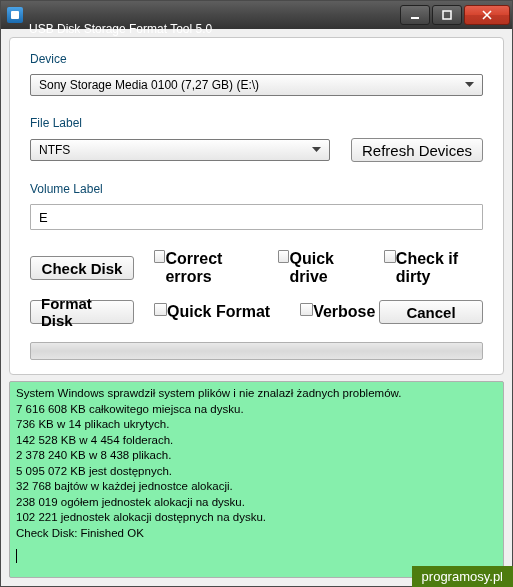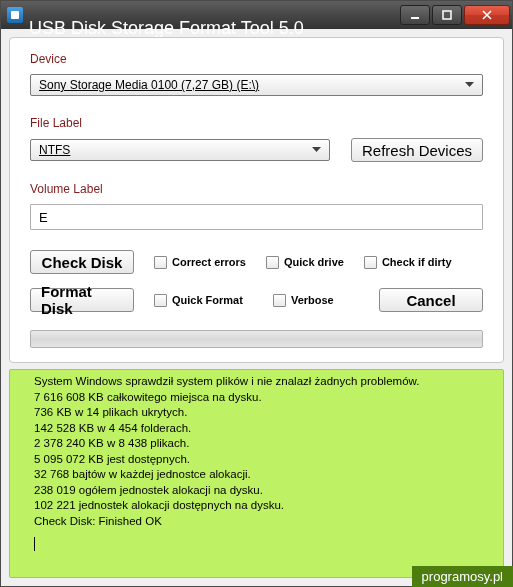--- a/index.html
+++ b/index.html
@@ -34,21 +34,21 @@
   margin-right: 6px;
   position: relative;
 }
 .app-icon::after {
   content: "";
   position: absolute;
   top: 4px; left: 4px; right: 4px; bottom: 4px;
   background: #fff;
   border-radius: 1px;
 }
-.title-text { flex: 1; font-size: 18px; margin-top: 27px; }
+.title-text { flex: 1; font-size: 12px; margin-top: 27px; }
 .win-btns { display: flex; gap: 2px; }
 .win-btn {
   width: 30px; height: 20px;
   border: 1px solid #222;
   border-radius: 3px;
   display: flex; align-items: center; justify-content: center;
   background: linear-gradient(to bottom, #6a6a6a, #434343);
   color: #fff;
 }
 .win-btn.close {
@@ -66,40 +66,40 @@
   gap: 6px;
   overflow: hidden;
 }
 .panel {
   background: #fff;
   border: 1px solid #c8c8c8;
   border-radius: 4px;
   padding: 14px 20px 14px 20px;
 }
 .section-label {
-  color: #7f1d1d;
+  color: #0c4a6e;
   margin-bottom: 8px;
   font-size: 12px;
 }
 .dropdown {
   width: 100%;
   height: 22px;
   border: 1px solid #7a7a7a;
   border-radius: 2px;
   background: linear-gradient(to bottom, #fefefe, #e7e7e7);
   display: flex;
   align-items: center;
   padding: 0 4px 0 8px;
   position: relative;
 }
 .dropdown .dd-arrow {
   width: 17px; height: 17px;
   display: flex; align-items: center; justify-content: center;
 }
-.dropdown .dd-text { flex: 1; font-size: 12px; text-decoration: underline; }
+.dropdown .dd-text { flex: 1; font-size: 12px; }
 .section-gap { height: 10px; }
 
 .row {
   display: flex;
   align-items: center;
 }
 .fs-row .dropdown { width: 300px; }
 .btn {
   height: 24px;
   border: 1px solid #8a8a8a;
@@ -126,47 +126,46 @@
 .checkbox-row {
   display: flex;
   align-items: center;
   margin-top: 20px;
   gap: 0;
   font-weight: bold;
 }
 .checkbox-row .btn { width: 104px; min-width: 104px; }
 .chk {
   display: flex;
-  align-items: center;
-  gap: 5px;
+  align-items: flex-start;
   margin-left: 20px;
-  font-size: 11px;
+  font-size: 16px;
 }
 .chk-box {
   width: 13px; height: 13px;
   border: 1px solid #8a8a8a;
   background: linear-gradient(to bottom,#fff,#eaeaea);
   border-radius: 1px;
 }
 .spacer { flex: 1; }
 
 .progress {
   margin-top: 18px;
   height: 18px;
   border: 1px solid #b0b0b0;
   border-radius: 2px;
   background: linear-gradient(to bottom, #e9e9e9, #d9d9d9 50%, #e4e4e4);
 }
 
 .log {
   flex: 1;
-  background: #bef264;
+  background: #86efac;
   border: 1px solid #b0b0b0;
   border-radius: 2px;
-  padding: 4px 24px;
+  padding: 4px 6px;
   font-size: 11.5px;
   line-height: 1.35;
   color: #000;
   overflow-y: scroll;
   position: relative;
   font-family: "Segoe UI", Tahoma, sans-serif;
 }
 .log-line { white-space: pre; }
 .cursor {
   display: inline-block;

